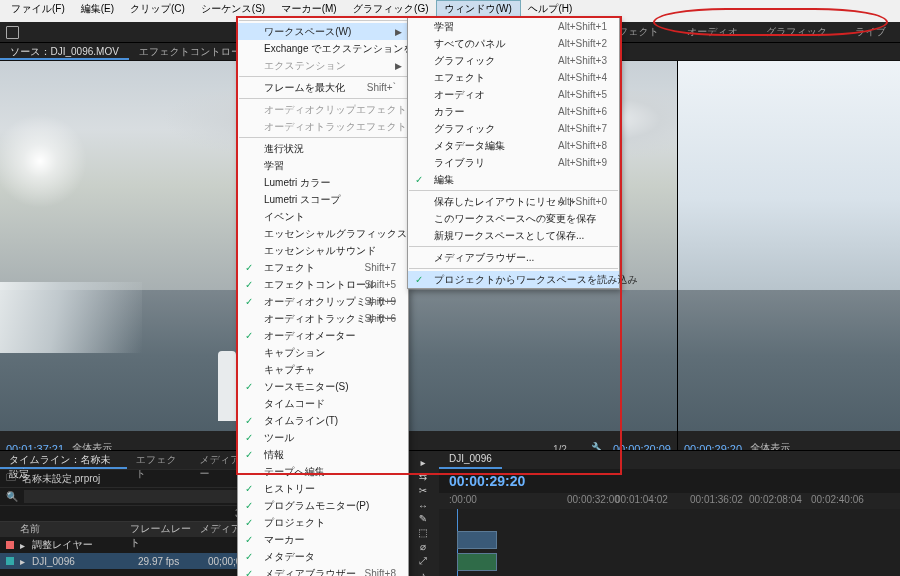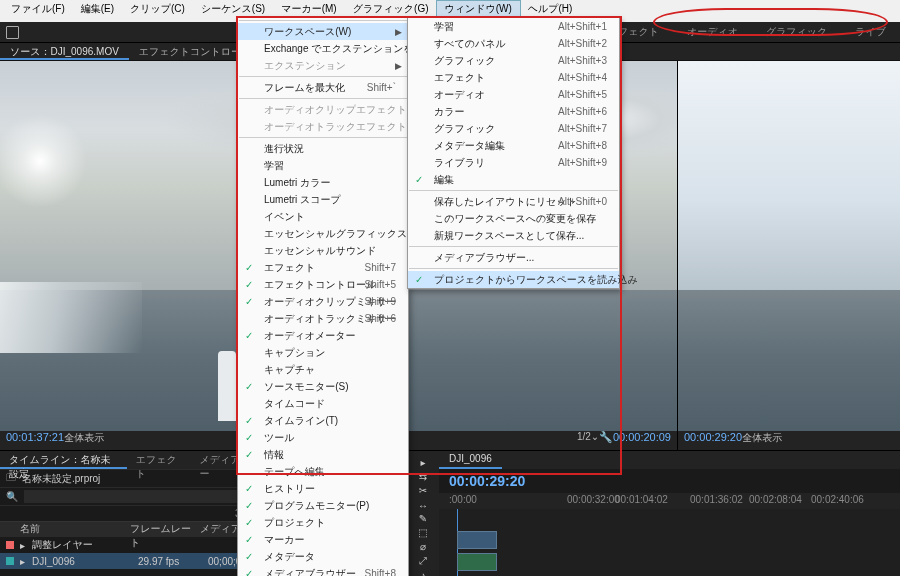--- a/index.html
+++ b/index.html
@@ -20,21 +20,21 @@
 .pane.left{width:407px;border-right:1px solid #000}
 .pane.mid{flex:1;border-right:1px solid #000}
 .pane.right{width:222px}
 .sky{position:absolute;left:0;right:0;top:0;height:58%;background:linear-gradient(180deg,#c8d0d6 0%,#d8dde0 30%,#c9cfc9 55%,#a8b0b2 100%)}
 .sun{position:absolute;left:-20px;top:40px;width:120px;height:120px;background:radial-gradient(circle,#fff 0%,#fff8 20%,transparent 55%)}
 .cloud{position:absolute;right:0;top:30px;width:60%;height:70px;background:radial-gradient(ellipse at 60% 40%,#e8ebed 0%,#d0d5d8 35%,transparent 70%)}
 .sea{position:absolute;left:0;right:0;top:58%;bottom:0;background:linear-gradient(180deg,#7b868d 0%,#5f6e77 40%,#4a5a64 100%)}
 .glint{position:absolute;left:0;top:56%;width:35%;height:18%;background:linear-gradient(100deg,#eef2f3 0%,#c8d0d4 40%,transparent 100%);opacity:.9}
 .pier{position:absolute;left:218px;top:290px;width:18px;height:70px;background:#e8ebed;border-radius:4px 4px 0 0}
 .pane.right .sky{background:linear-gradient(180deg,#eef3f7 0%,#d8e2ea 60%,#b8c4cc 100%)}
-.vctrl{position:absolute;left:0;right:0;bottom:0;height:24px;background:#232323;display:flex;align-items:flex-start;padding:0 6px;gap:0;color:#bbb}
+.vctrl{position:absolute;left:0;right:0;bottom:0;height:24px;background:#232323;display:flex;align-items:flex-end;padding:0 6px;gap:8px;color:#bbb}
 .vctrl .tc{color:#6bb3ff;font-size:11px}
 .vctrl .sp{flex:1}
 .wrench{font-size:11px}
 
 
 .menu{position:absolute;background:#fafafa;color:#222;border:1px solid #999;box-shadow:2px 3px 6px rgba(0,0,0,.35);z-index:40;font-size:11px}
 .menu .row{display:flex;align-items:center;height:17px;padding:0 14px 0 26px;position:relative;white-space:nowrap}
 .menu .hl{background:#cde6ff}
 .menu .sep{height:1px;background:#ccc;margin:2px 1px}
 .menu .sc{position:absolute;right:12px;color:#666;font-size:10px}

